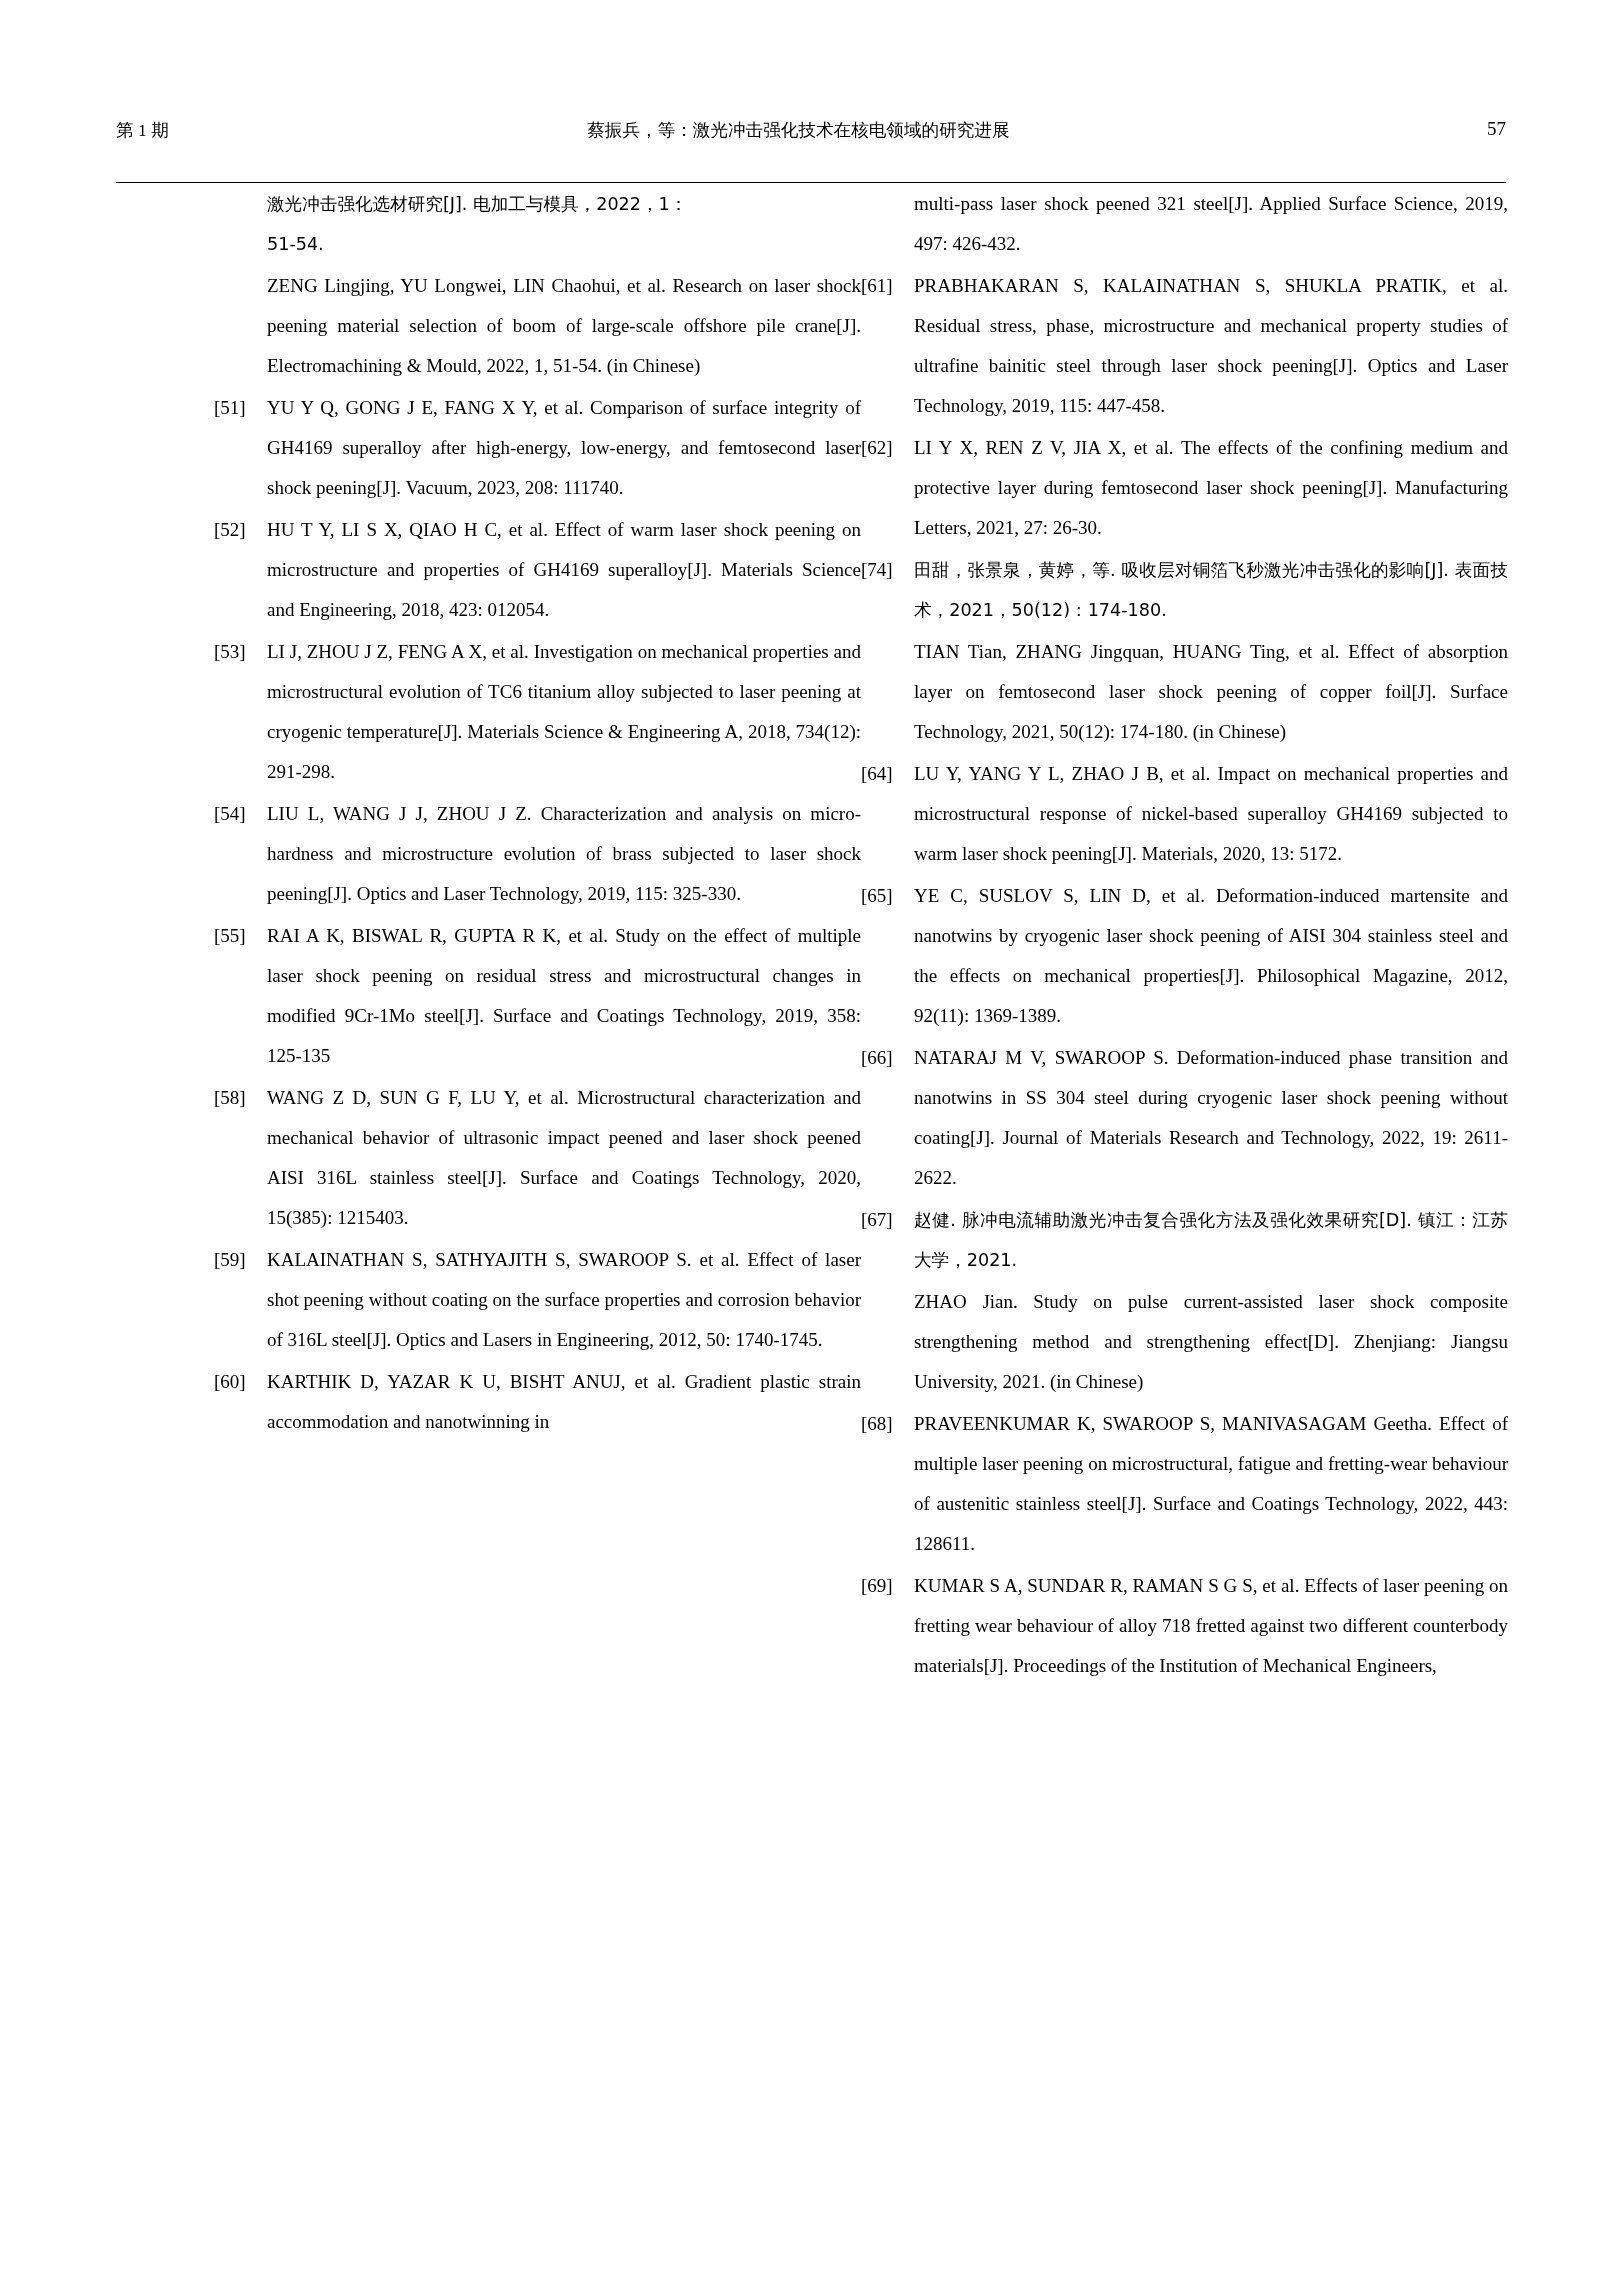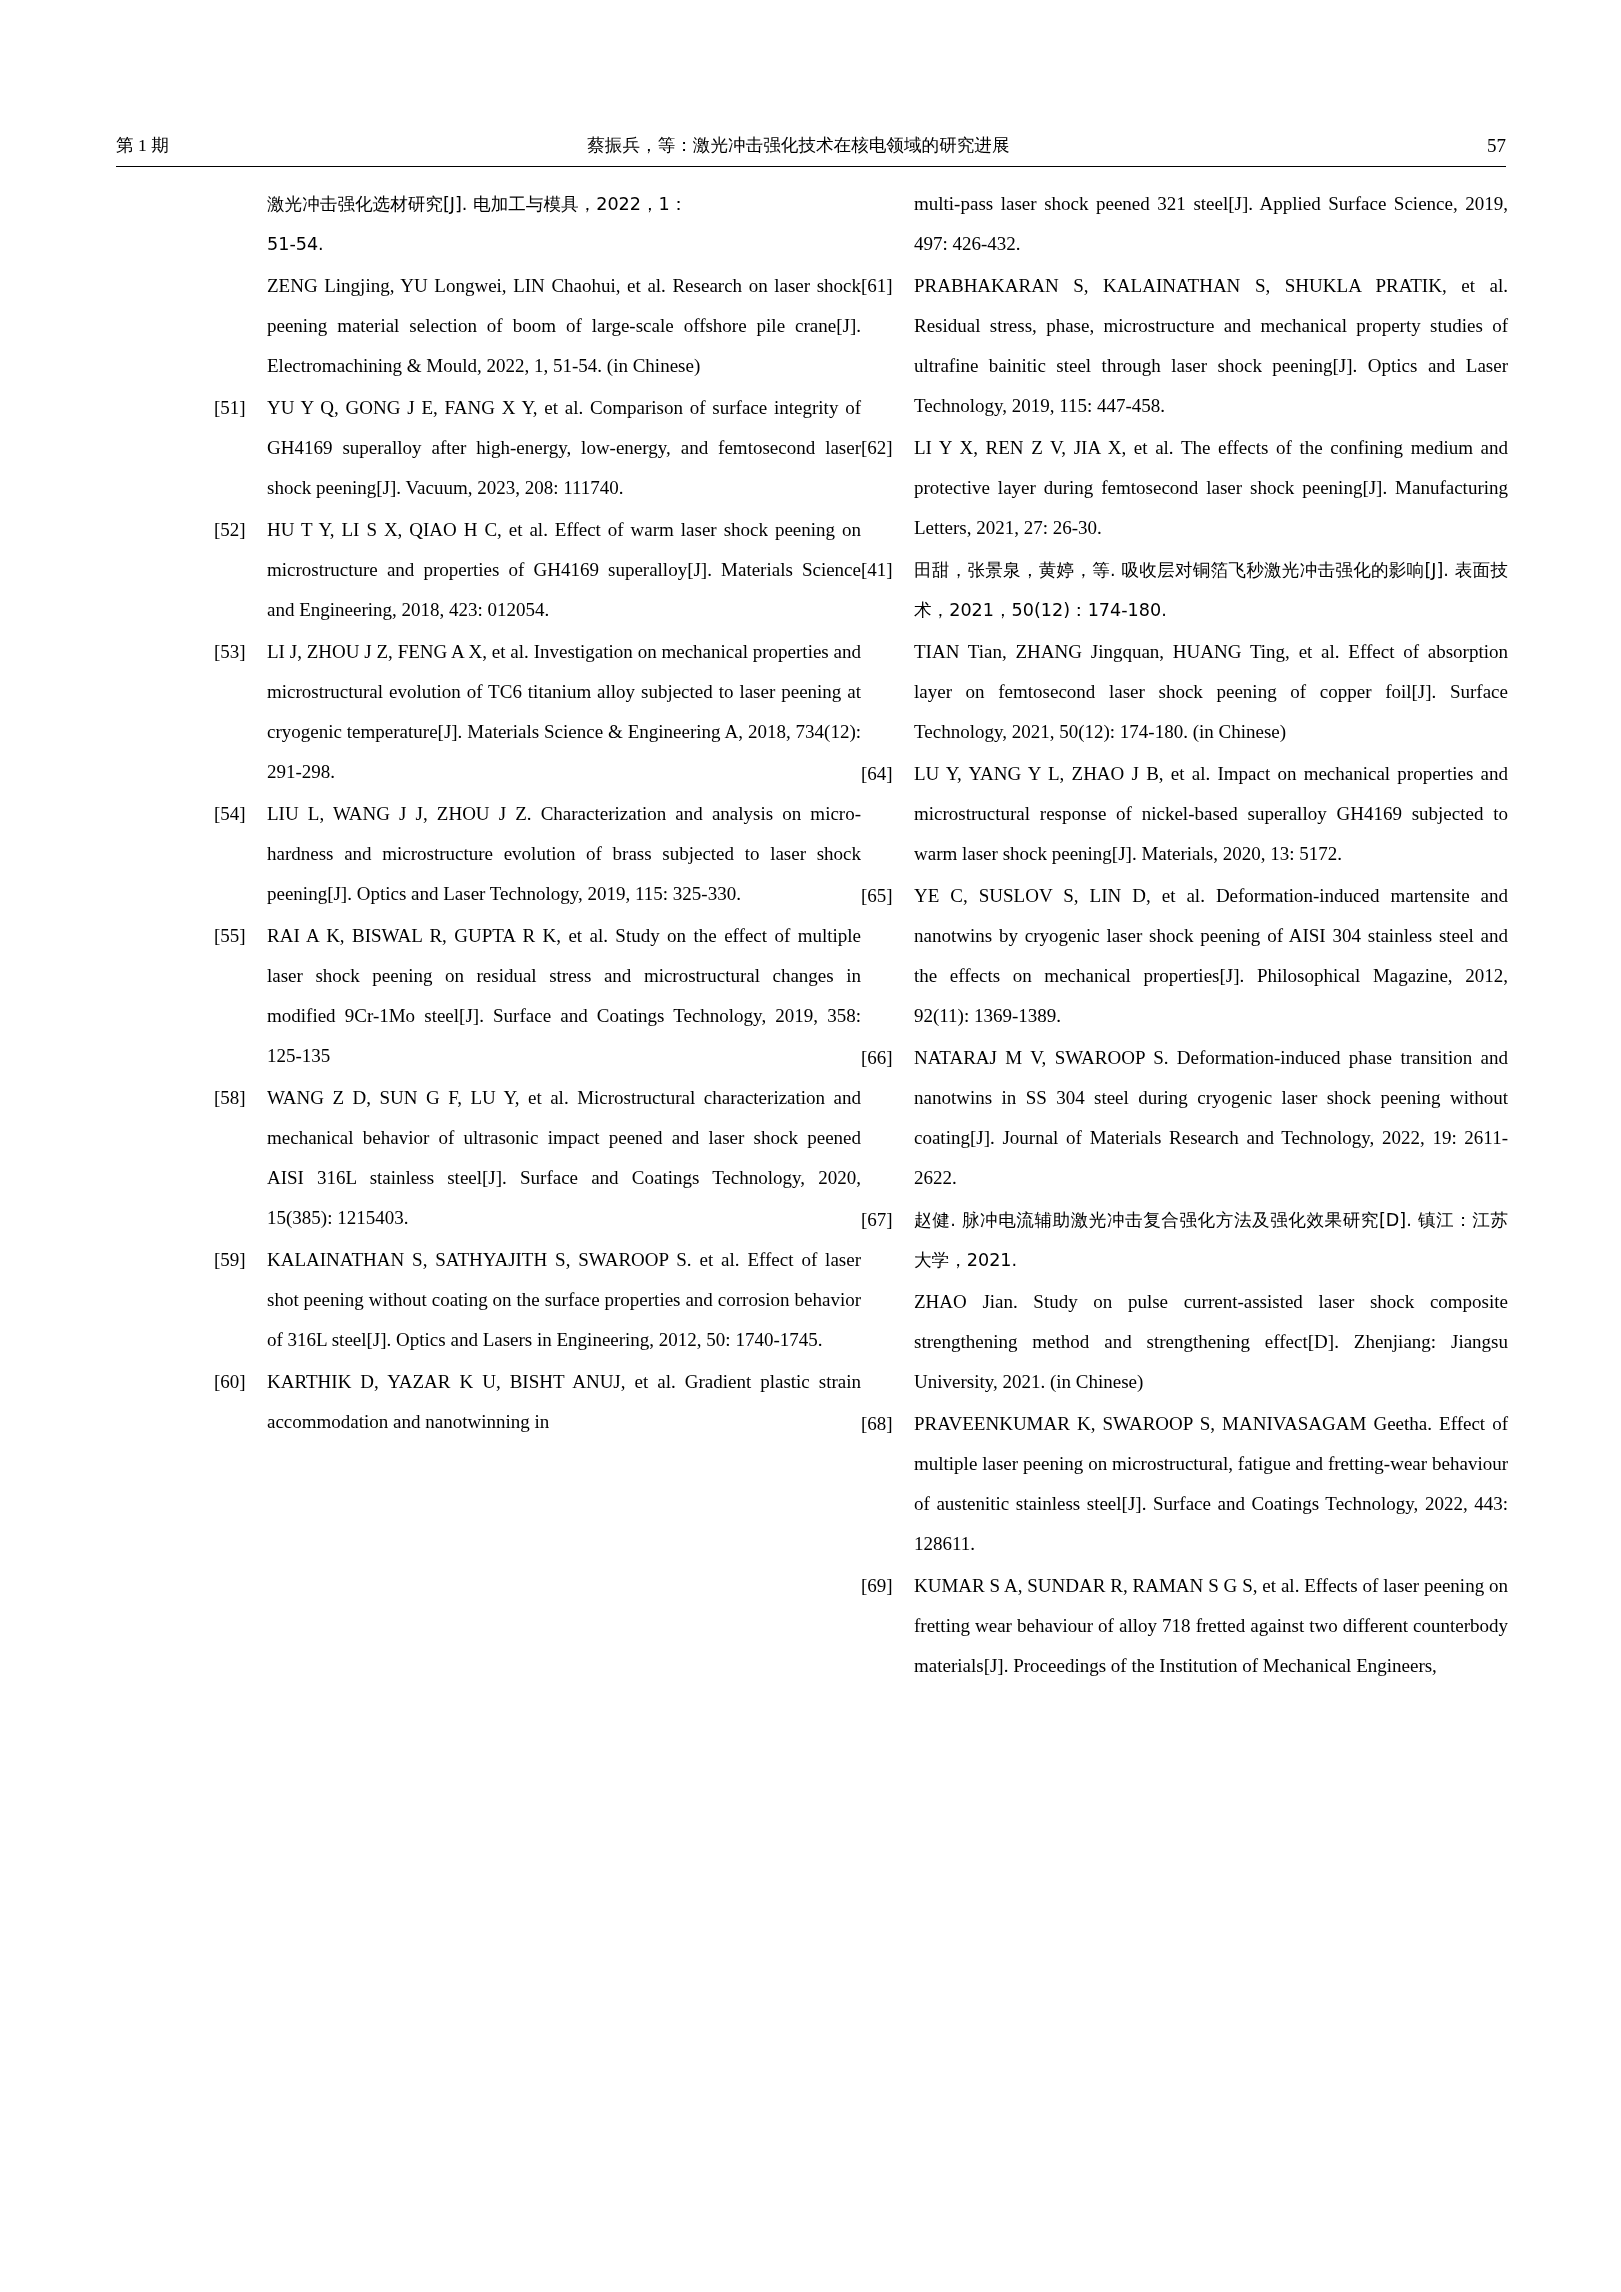--- a/index.html
+++ b/index.html
@@ -21,25 +21,24 @@
     height: 2293px;
     box-sizing: border-box;
   }
   .header {
     position: absolute;
     left: 116px;
     top: 118px;
     width: 1390px;
     height: 39px;
     display: flex;
-    align-items: flex-end;
     justify-content: space-between;
     font-size: 19px;
     border-bottom: 1.2px solid #000;
-    padding-bottom: 9px;
+    padding-bottom: 25px;
   }
   .header .hdr-left {
     font-family: "Liberation Serif", serif;
     white-space: nowrap;
   }
   .header .hdr-center {
     flex: 1;
     text-align: center;
     white-space: nowrap;
     margin-left: -59px;
@@ -181,21 +180,21 @@
             <div class="last">PRABHAKARAN S, KALAINATHAN S, SHUKLA PRATIK, et al. Residual stress, phase, microstructure and mechanical property studies of ultrafine bainitic steel through laser shock peening[J]. Optics and Laser Technology, 2019, 115: 447-458.</div>
           </div>
         </div>
         <div class="ref">
           <div class="num">[62]</div>
           <div class="body">
             <div class="last">LI Y X, REN Z V, JIA X, et al. The effects of the confining medium and protective layer during femtosecond laser shock peening[J]. Manufacturing Letters, 2021, 27: 26-30.</div>
           </div>
         </div>
         <div class="ref">
-          <div class="num">[41]</div>
+          <div class="num">[74]</div>
           <div class="body cn">
             <div class="last">田甜，张景泉，黄婷，等. 吸收层对铜箔飞秒激光冲击强化的影响[J]. 表面技术，2021，50(12)：174-180.</div>
           </div>
         </div>
         <div class="ref cont">
           <div class="num"></div>
           <div class="body">
             <div class="last">TIAN Tian, ZHANG Jingquan, HUANG Ting, et al. Effect of absorption layer on femtosecond laser shock peening of copper foil[J]. Surface Technology, 2021, 50(12): 174-180. (in Chinese)</div>
           </div>
         </div>

